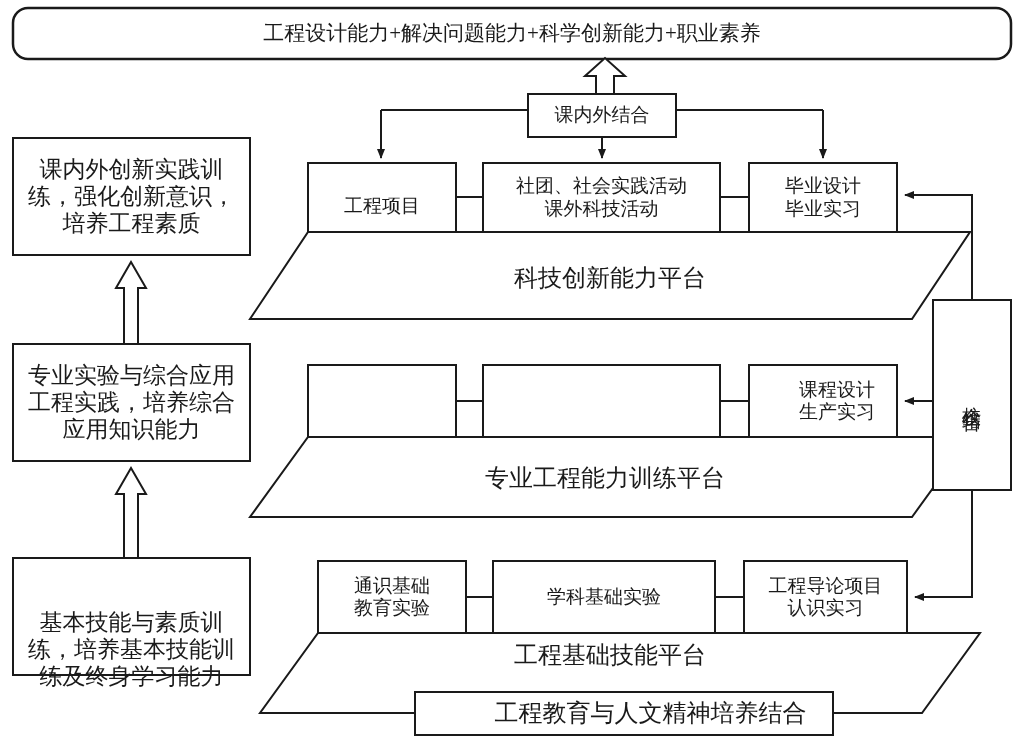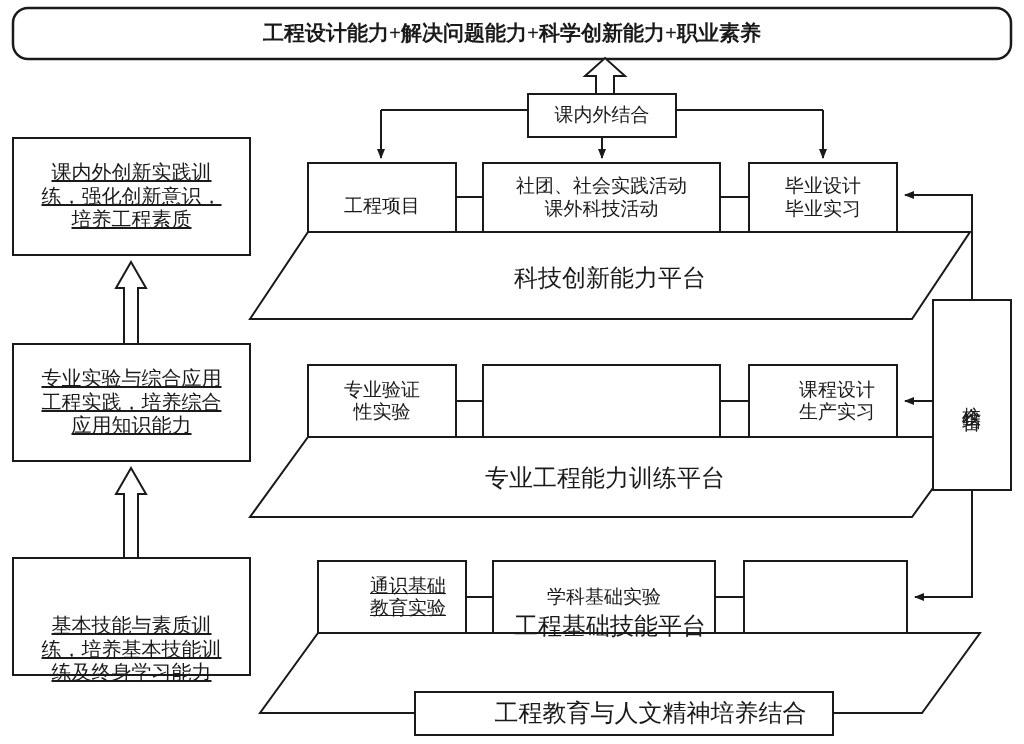--- a/index.html
+++ b/index.html
@@ -29,21 +29,21 @@
     display: flex;
     align-items: center;
     justify-content: center;
     text-align: center;
     color: #1a1a1a;
     line-height: 1.18;
     white-space: pre-line;
     pointer-events: none;
   }
   .t-banner   { font-size: 21px; }
-  .t-left     { font-size: 20px; text-decoration: underline; }
+  .t-left     { font-size: 23px; }
   .t-box      { font-size: 19px; }
   .t-platform { font-size: 24px; }
   .t-vert {
     font-size: 19px;
     writing-mode: vertical-rl;
     text-orientation: upright;
     letter-spacing: 2px;
     line-height: 1.0;
   }
 </style>
@@ -102,49 +102,49 @@
     <rect x="415" y="692" width="418" height="43" fill="#ffffff" stroke="#1a1a1a" stroke-width="2"></rect>
     <line x1="833" y1="713" x2="922" y2="713" stroke="#1a1a1a" stroke-width="2"></line>
 
     <rect x="933" y="300" width="78" height="190" fill="#ffffff" stroke="#1a1a1a" stroke-width="2"></rect>
 
     <path d="M972,300 L972,195 L905,195" fill="none" stroke="#1a1a1a" stroke-width="2" marker-end="url(#arrowSolid)"></path>
     <line x1="933" y1="401" x2="905" y2="401" stroke="#1a1a1a" stroke-width="2" marker-end="url(#arrowSolid)"></line>
     <path d="M972,490 L972,597 L915,597" fill="none" stroke="#1a1a1a" stroke-width="2" marker-end="url(#arrowSolid)"></path>
   </svg>
 
-  <div class="node-text t-banner" style="left:13px; top:8px; width:998px; height:51px;font-weight:bold;">工程设计能力+解决问题能力+科学创新能力+职业素养</div>
+  <div class="node-text t-banner" style="left:13px; top:8px; width:998px; height:51px;">工程设计能力+解决问题能力+科学创新能力+职业素养</div>
 
   <div class="node-text t-box" style="left:528px; top:94px; width:148px; height:43px;">课内外结合</div>
 
   <div class="node-text t-left" style="left:16px; top:138px; width:231px; height:117px;">课内外创新实践训
 练，强化创新意识，
 培养工程素质</div>
   <div class="node-text t-left" style="left:16px; top:344px; width:231px; height:117px;">专业实验与综合应用
 工程实践，培养综合
 应用知识能力</div>
   <div class="node-text t-left" style="left:16px; top:558px; width:231px; height:117px;margin-top:33px;">基本技能与素质训
 练，培养基本技能训
 练及终身学习能力</div>
 
   <div class="node-text t-box" style="left:308px; top:163px; width:148px; height:86px;">工程项目</div>
   <div class="node-text t-box" style="left:483px; top:163px; width:237px; height:69px;">社团、社会实践活动
 课外科技活动</div>
   <div class="node-text t-box" style="left:749px; top:163px; width:148px; height:69px;">毕业设计
 毕业实习</div>
   <div class="node-text t-platform" style="left:360px; top:263px; width:500px; height:30px;">科技创新能力平台</div>
 
-  <div class="node-text t-box" style="left:308px; top:365px; width:148px; height:72px;">专业验证
-性实验</div>
   <div class="node-text t-box" style="left:749px; top:365px; width:176px; height:72px;">课程设计
 生产实习</div>
   <div class="node-text t-platform" style="left:355px; top:463px; width:500px; height:30px;">专业工程能力训练平台</div>
 
-  <div class="node-text t-box" style="left:334px; top:561px; width:148px; height:72px;text-decoration:underline;">通识基础
+  <div class="node-text t-box" style="left:318px; top:561px; width:148px; height:72px;">通识基础
 教育实验</div>
   <div class="node-text t-box" style="left:493px; top:561px; width:222px; height:72px;">学科基础实验</div>
-  <div class="node-text t-platform" style="left:360px; top:611px; width:500px; height:30px;">工程基础技能平台</div>
+  <div class="node-text t-box" style="left:744px; top:561px; width:163px; height:72px;">工程导论项目
+认识实习</div>
+  <div class="node-text t-platform" style="left:360px; top:640px; width:500px; height:30px;">工程基础技能平台</div>
 
   <div class="node-text t-platform" style="left:415px; top:692px; width:471px; height:43px;">工程教育与人文精神培养结合</div>
 
   <div class="node-text t-vert" style="left:933px; top:300px; width:78px; height:190px;">校企结合</div>
 
 </div>
 
 </body></html>

